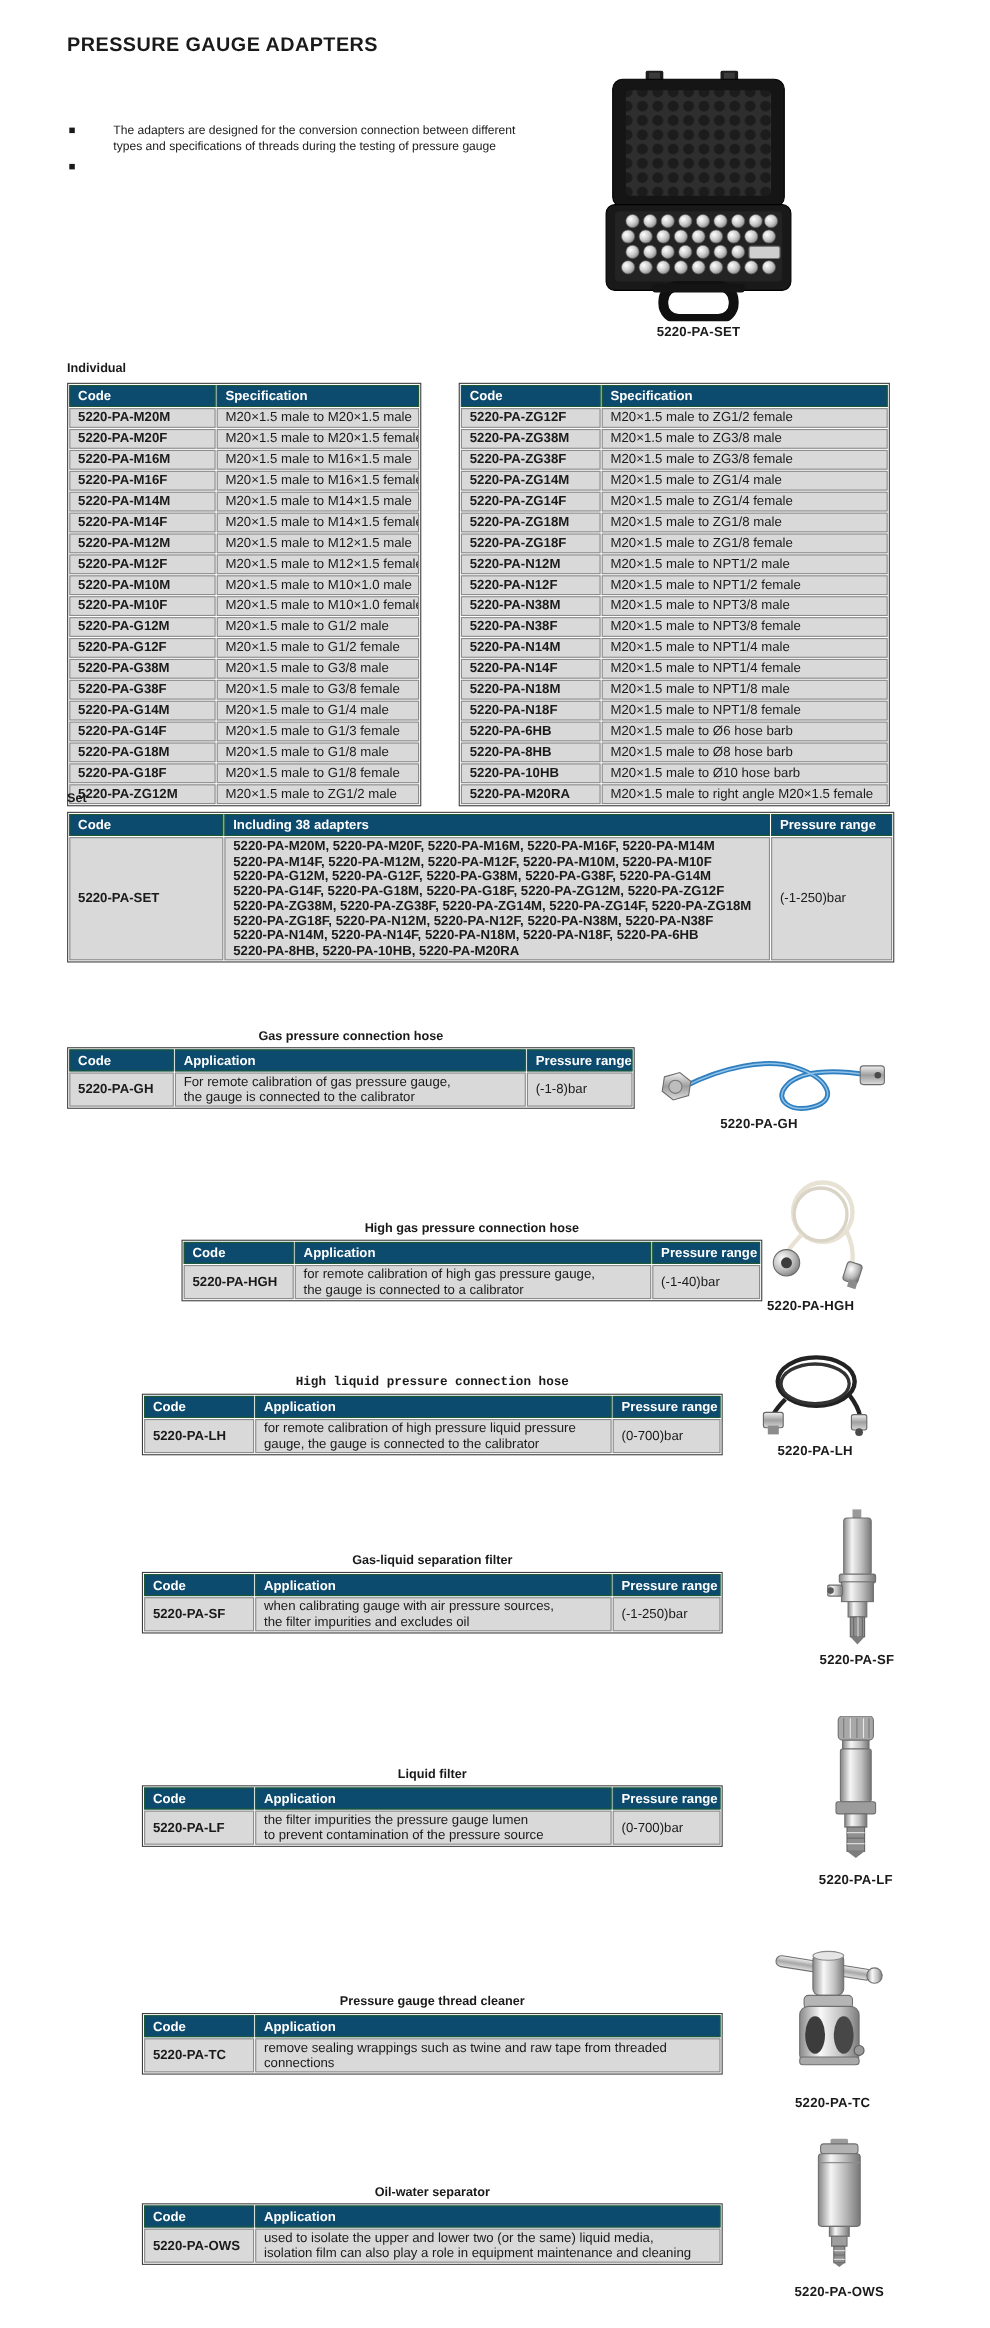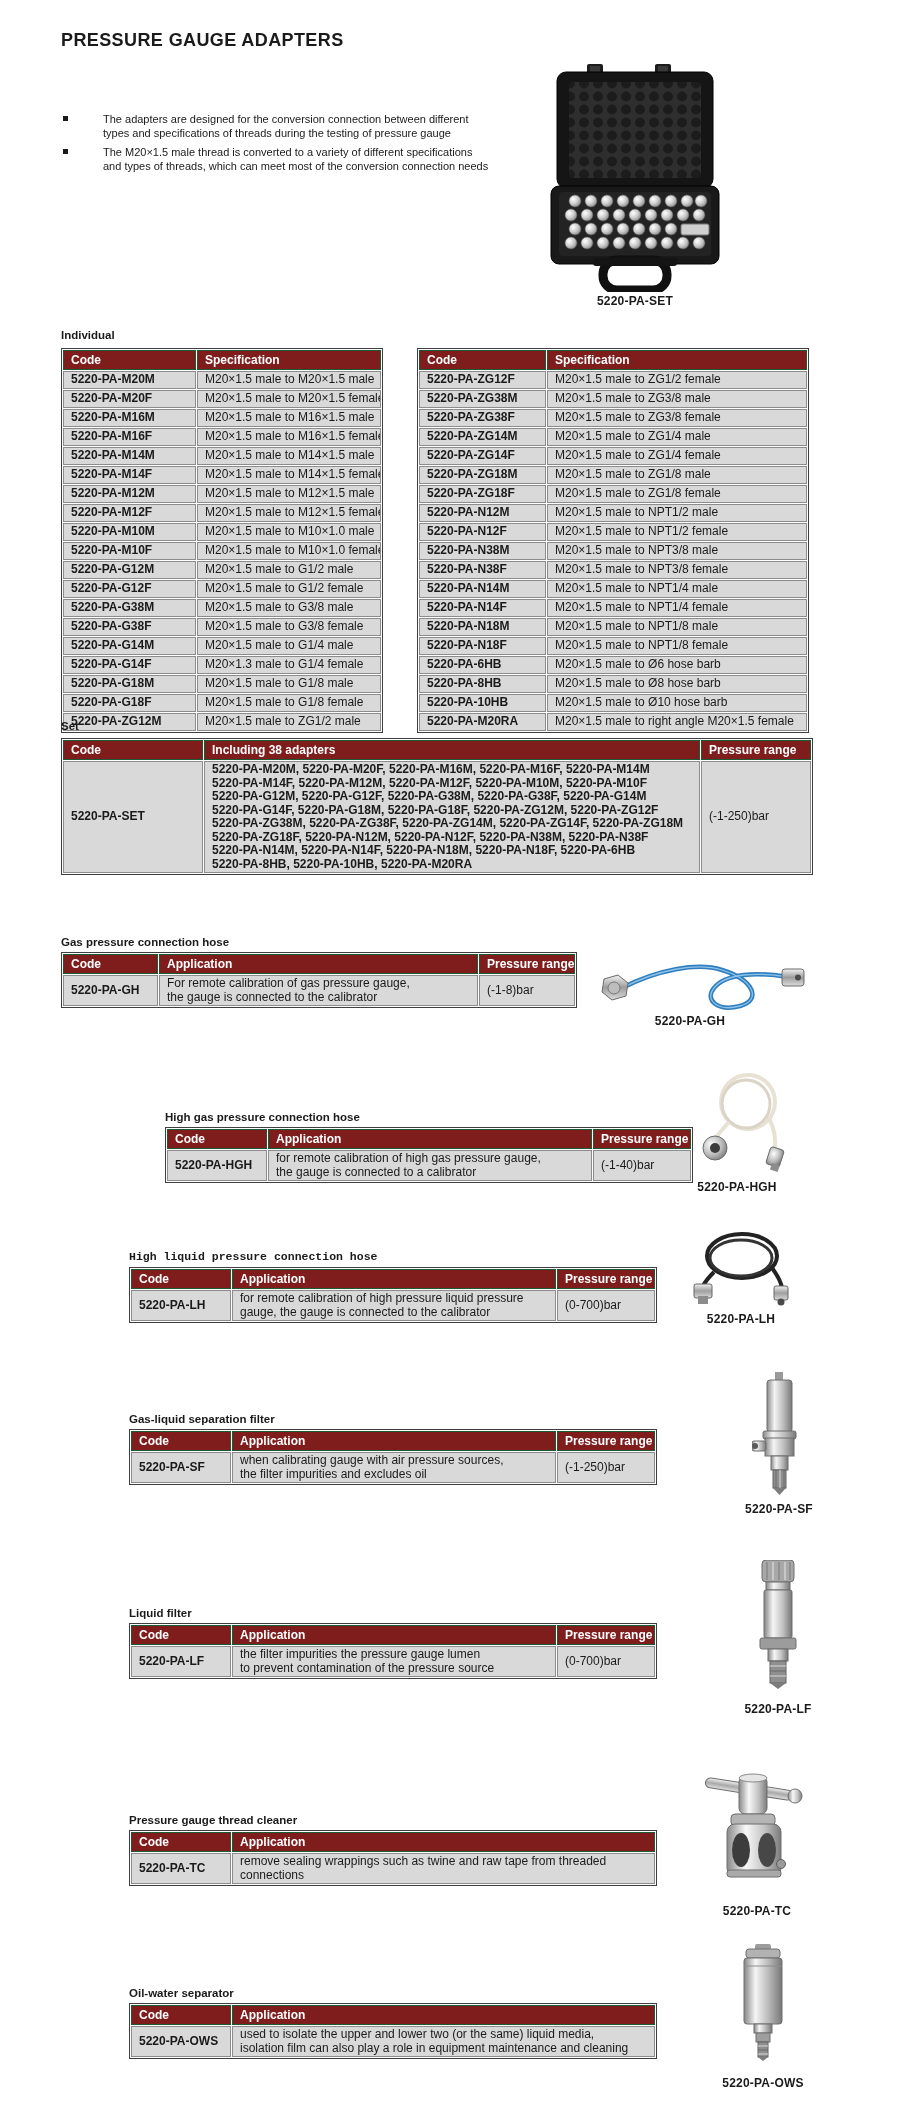--- a/index.html
+++ b/index.html
@@ -3,26 +3,26 @@
 <meta charset="utf-8">
 <style>
   html,body{margin:0;padding:0;background:#fff;}
   .page{position:relative;width:900px;height:2116px;background:#ffffff;overflow:hidden;
         font-family:"Liberation Sans",sans-serif;color:#1a1a1a;}
   .abs{position:absolute;}
   .page-title{font-size:18px;font-weight:bold;letter-spacing:.4px;}
   .bullet-row{display:flex;align-items:flex-start;margin-bottom:5px;gap:28px;}
   .bullet-sq{width:5px;height:5px;background:#1a1a1a;margin:4px 7px 0 0;flex:none;}
   .bullet-text{font-size:11px;line-height:14px;white-space:pre-line;}
-  .sec-label{font-size:11.5px;font-weight:bold;}
+  .sec-label{font-size:11.5px;font-weight:bold;text-align:center;}
   .caption{font-size:12px;font-weight:bold;text-align:center;letter-spacing:.2px;}
 
   table.tbl{border-collapse:separate;border-spacing:1px;background:#ffffff;
             border:1px solid #3f3f3f;table-layout:fixed;width:100%;}
-  table.tbl th{background:#7f1d1d;color:#fff;text-align:left;font-weight:bold;
+  table.tbl th{background:#0c4a6e;color:#fff;text-align:left;font-weight:bold;
                font-size:12px;line-height:14px;padding:2px 7px;border:1px solid #1d5a33;
                white-space:nowrap;overflow:hidden;}
   table.tbl td{background:#d9d9d9;font-size:12px;line-height:13.5px;padding:1px 7px;
                border:1px solid #8c8c8c;vertical-align:middle;overflow:hidden;}
   td.code-cell{font-weight:bold;white-space:nowrap;}
   .ind-tbl td{height:14px;white-space:nowrap;}
   .set-lines{font-weight:bold;font-size:11px;line-height:15px;padding:6px 9px;
              white-space:pre-line;}
   .app-cell{white-space:pre-line;font-size:11.5px;line-height:14px;padding:4px 8px;}
   .press-cell{white-space:nowrap;}
@@ -35,22 +35,20 @@
   <div class="abs page-title" style="left:61px;top:30px;">PRESSURE GAUGE ADAPTERS</div>
 
   <div class="abs" style="left:63px;top:112px;width:440px;">
     <div class="bullet-row">
       <span class="bullet-sq"></span>
       <span class="bullet-text">The adapters are designed for the conversion connection between different
 types and specifications of threads during the testing of pressure gauge</span>
     </div>
     <div class="bullet-row">
       <span class="bullet-sq"></span>
-      <span class="bullet-text">The M20×1.5 male thread is converted to a variety of different specifications
-and types of threads, which can meet most of the conversion connection needs</span>
     </div>
   </div>
 
   <svg class="abs" style="left:549px;top:64px;" width="172" height="228" viewBox="0 0 172 228">
     <defs>
       <pattern id="foamA" width="14" height="13" patternUnits="userSpaceOnUse">
         <rect width="14" height="13" fill="#2e2e2e"></rect>
         <circle cx="7" cy="6.5" r="5" fill="#1c1c1c"></circle>
       </pattern>
       <radialGradient id="chromeA" cx="35%" cy="35%" r="75%">
@@ -179,21 +177,21 @@
           <tr>
             <td class="code-cell">5220-PA-G38F</td>
             <td class="spec-cell">M20×1.5 male to G3/8 female</td>
           </tr>
           <tr>
             <td class="code-cell">5220-PA-G14M</td>
             <td class="spec-cell">M20×1.5 male to G1/4 male</td>
           </tr>
           <tr>
             <td class="code-cell">5220-PA-G14F</td>
-            <td class="spec-cell">M20×1.3 male to G1/4 female</td>
+            <td class="spec-cell">M20×1.5 male to G1/3 female</td>
           </tr>
           <tr>
             <td class="code-cell">5220-PA-G18M</td>
             <td class="spec-cell">M20×1.5 male to G1/8 male</td>
           </tr>
           <tr>
             <td class="code-cell">5220-PA-G18F</td>
             <td class="spec-cell">M20×1.5 male to G1/8 female</td>
           </tr>
           <tr>

